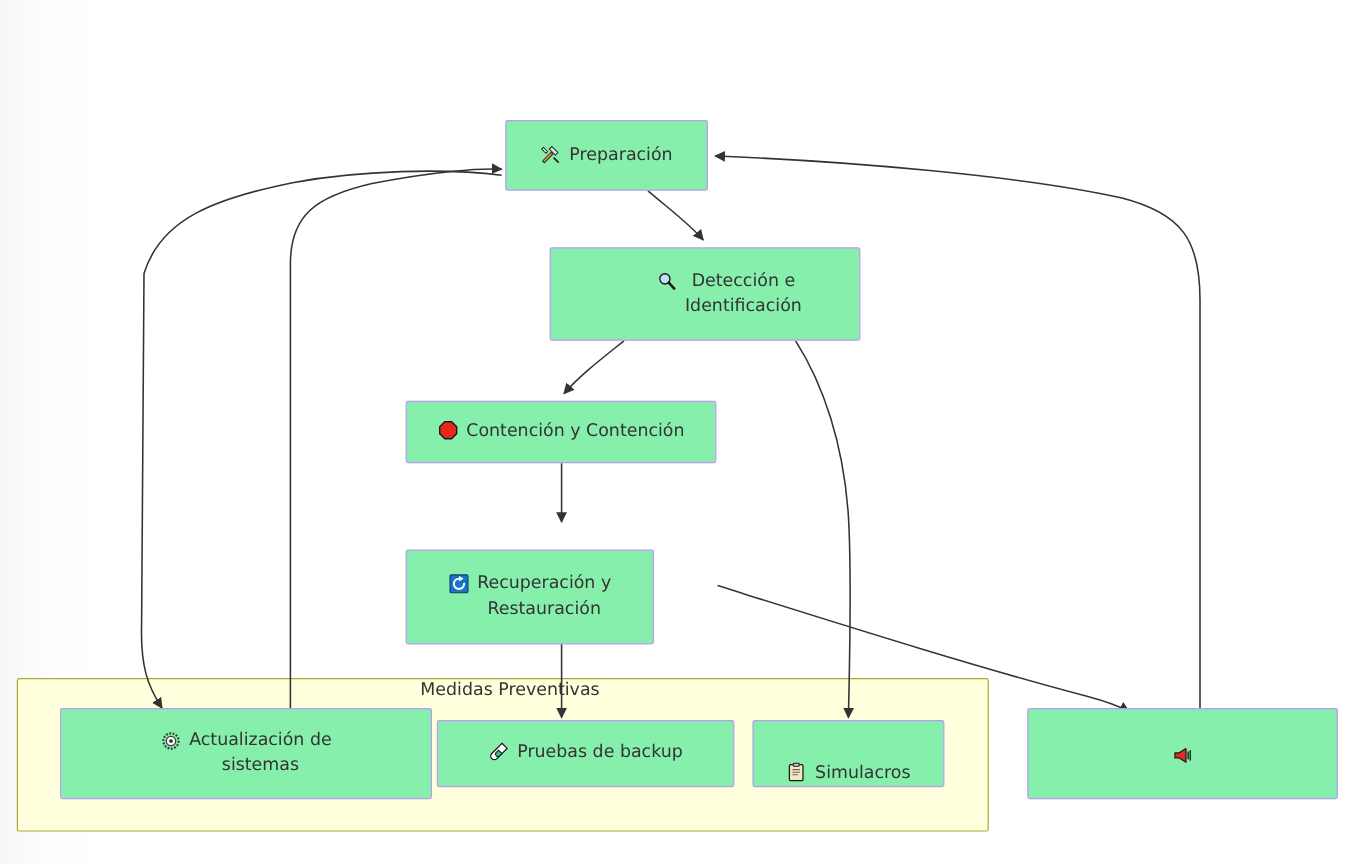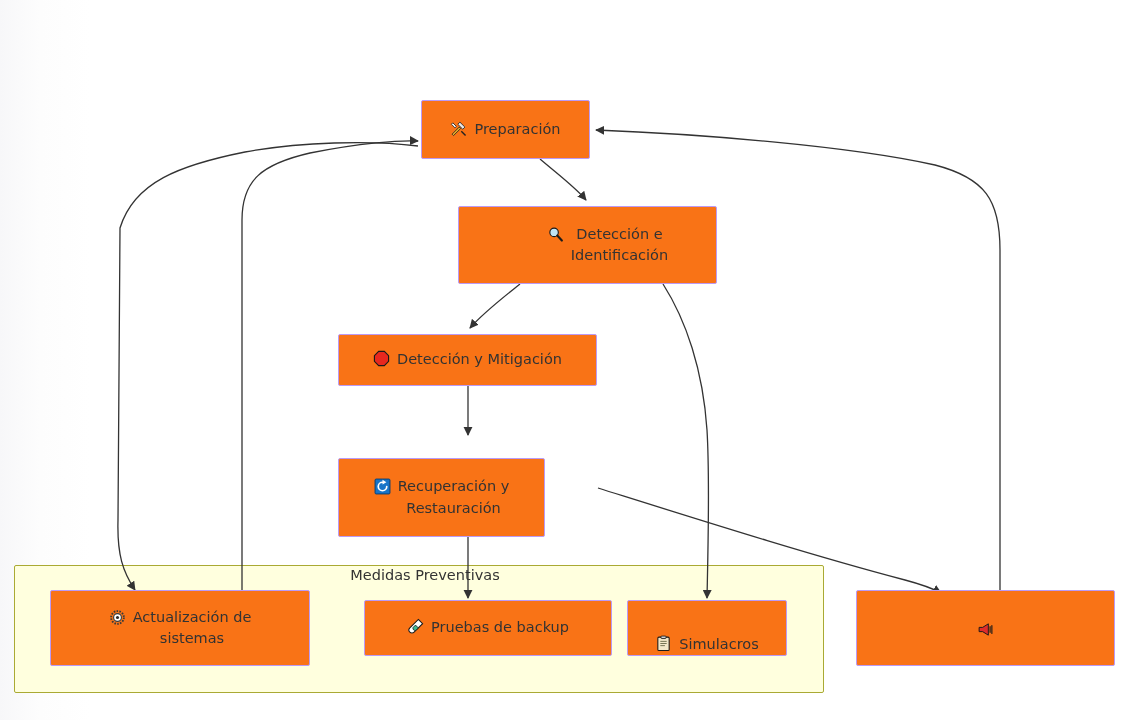--- a/index.html
+++ b/index.html
@@ -22,21 +22,21 @@
   .cluster-label{
     position:absolute;
     font-size:14.5px;
     color:#333333;
     white-space:nowrap;
     text-align:center;
   }
 
   .node{
     position:absolute;
-    background:#f97316;
+    background:#86efac;
     border:1px solid #bb9af5;
     border-radius:2px;
     display:flex;
     align-items:center;
     justify-content:center;
     box-sizing:border-box;
   }
   .node-inner{
     display:flex;
     align-items:center;
@@ -123,39 +123,39 @@
     </div>
   </div>
 
   <div class="node" style="left:338px;top:334px;width:259px;height:52px;">
     <div class="node-inner">
       <span class="node-icon">
         <svg class="icon-svg" viewBox="0 0 24 24">
           <polygon points="8,2 16,2 22,8 22,16 16,22 8,22 2,16 2,8" fill="#e8281e" stroke="#1a1a1a" stroke-width="1.6"></polygon>
         </svg>
       </span>
-      <span class="node-label">Detección y Mitigación</span>
+      <span class="node-label">Contención y Contención</span>
     </div>
   </div>
 
   <div class="node two-line" style="left:338px;top:458px;width:207px;height:79px;">
     <div class="node-inner">
       <span class="node-icon">
         <svg class="icon-svg" viewBox="0 0 24 24">
           <rect x="1.5" y="1.5" width="21" height="21" rx="1.5" fill="#1874c8" stroke="#0b3f70" stroke-width="1.4"></rect>
           <path d="M18 12 A6 6 0 1 1 12 6" fill="none" stroke="#ffffff" stroke-width="2.4" stroke-linecap="round"></path>
           <path d="M12 2.5 L12 9 L17.5 6" fill="#ffffff"></path>
         </svg>
       </span>
       <span class="node-label">Recuperación y
 Restauración</span>
     </div>
   </div>
 
-  <div class="node two-line" style="left:50px;top:590px;width:260px;height:76px;">
+  <div class="node two-line" style="left:50px;top:590px;width:310px;height:76px;">
     <div class="node-inner">
       <span class="node-icon">
         <svg class="icon-svg" viewBox="0 0 24 24">
           <circle cx="12" cy="12" r="9" fill="none" stroke="#3a3a3a" stroke-width="2.6" stroke-dasharray="2.2 1.8"></circle>
           <circle cx="12" cy="12" r="5.5" fill="#ffffff" stroke="#3a3a3a" stroke-width="1.6"></circle>
           <circle cx="12" cy="12" r="2.2" fill="#2a2a2a"></circle>
         </svg>
       </span>
       <span class="node-label">Actualización de
 sistemas</span>

